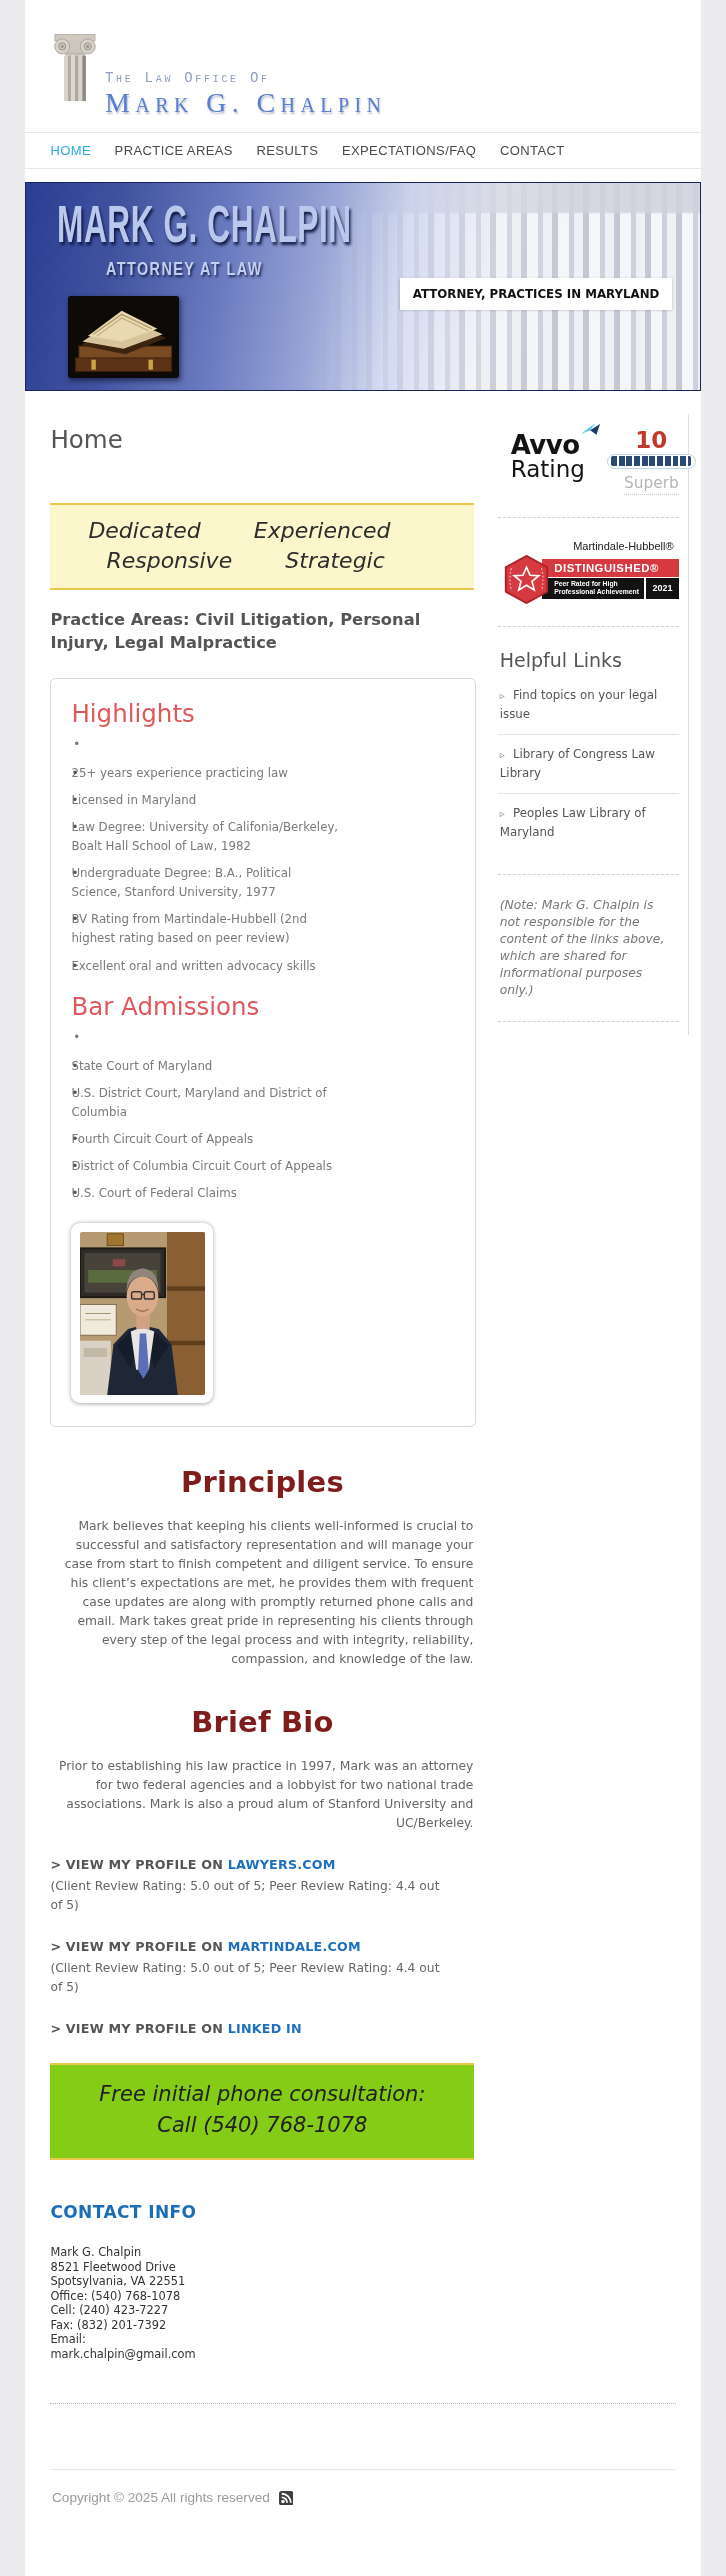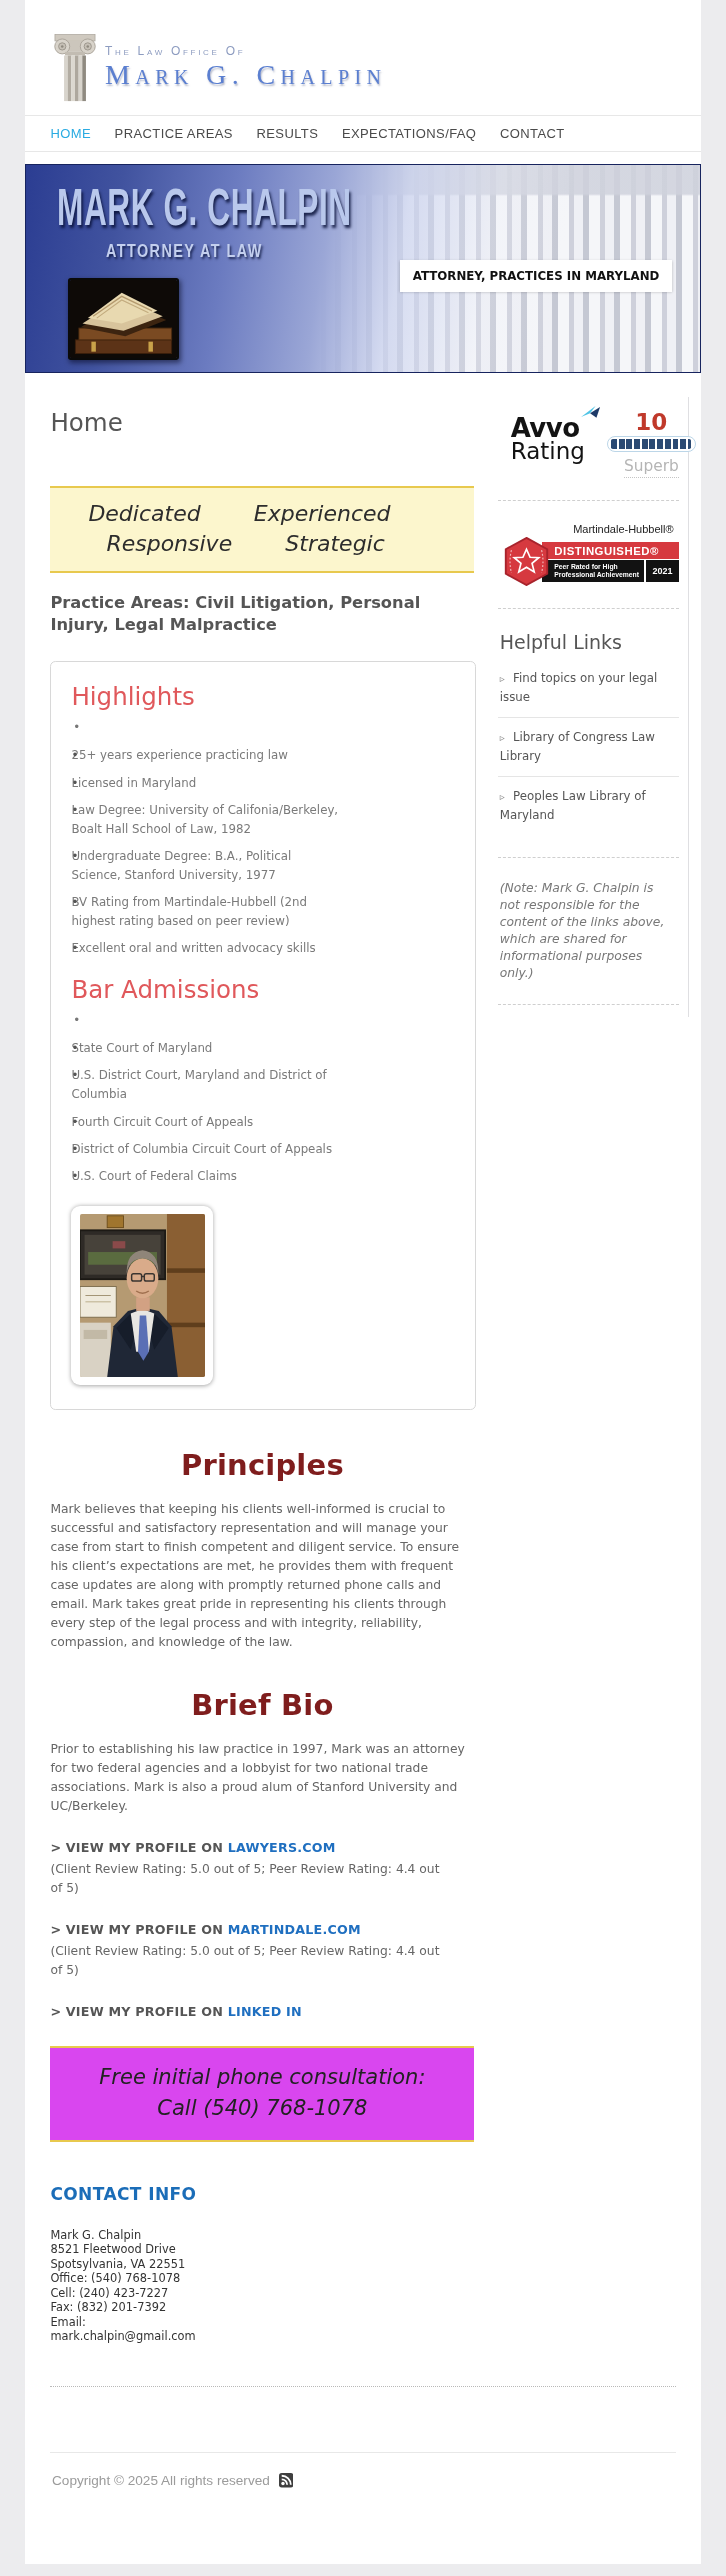--- a/index.html
+++ b/index.html
@@ -3,21 +3,21 @@
 <meta charset="utf-8">
 <style>
   * { margin:0; padding:0; box-sizing:border-box; }
   html,body { background:#ececee; font-family:"DejaVu Sans",sans-serif; }
   .page { width:676px; margin:0 auto; background:#ffffff; padding:0 0 76px 0; min-height:2561px; }
 
   
   .header { padding:20px 25.4px 12.7px 29px; display:flex; align-items:flex-start; }
   .logo-icon { width:42px; height:82px; margin-right:9px; flex:0 0 auto; }
   .logo-text { padding-top:23.6px; }
-  .logo-tagline { font-variant:small-caps; letter-spacing:2.7px; font-size:12px; color:#8d9cc0; font-family:Liberation Sans, sans-serif; }
+  .logo-tagline { font-variant:small-caps; letter-spacing:2.7px; font-size:14px; color:#8d9cc0; font-family:Liberation Mono, monospace;margin-top:26px; }
   .logo-name { font-variant:small-caps; letter-spacing:5.4px; font-size:28px; color:#5b7fd0; font-family:"Liberation Serif",serif; text-shadow:0.9px 1.8px 1.8px rgba(120,130,160,0.55); margin-top:1.8px; }
 
   
   .nav { border-top:0.9px solid #e7e7e7; border-bottom:0.9px solid #e7e7e7; padding:10px 25.4px; display:flex; gap:23.6px; }
   .nav a { text-decoration:none; font-family:"Liberation Sans",sans-serif; font-size:13px; letter-spacing:0.4px; color:#4a4a4a; }
   .nav a.active { color:#29abe2; }
 
   
   .banner { margin:12.7px 0 0 0; height:209px; position:relative; border:1.8px solid #17245e; background:#f2f3f6; overflow:hidden; }
   .banner .cols { position:absolute; inset:0; left:30%;
@@ -48,27 +48,27 @@
   .hl-box { margin-top:23.6px; border:0.9px solid #d8d8d8; border-radius:5.4px; padding:16.3px 20px 23.6px 20px; width:426px; }
   .hl-box h2.red { font-size:24.5px; font-weight:400; color:#e0585b; margin:3.6px 0 9px 0; }
   .lone-bullet { color:#777; font-size:11.8px; margin:5.4px 0 12.7px 1.8px; }
   .bl-item { position:relative; color:#7a7a7a; font-size:11.8px; line-height:19px; margin:0 0 8.2px 0; width:272px; }
   .bl-item::before { content:"•"; position:absolute; left:0; top:0; color:#555; }
 
   .photo-frame { margin-top:20px; width:142px; background:#fff; border-radius:9px; padding:8.2px; box-shadow:0 0.9px 4.5px rgba(0,0,0,0.35); }
   .photo-frame svg { display:block; border-radius:1.8px; }
 
   h1.section { font-size:29px; font-weight:bold; color:#7f1d1d; margin-top:38px; letter-spacing:0.2px;text-align:center; }
-  p.body { margin-top:18px; font-size:12.3px; line-height:19px; color:#666; width:423px; }
+  p.body { margin-top:18px; font-size:12.3px; line-height:19px; color:#666; width:423px;text-align:right; }
 
   .profile-line { margin-top:23.6px; font-size:12.7px; font-weight:bold; color:#555; letter-spacing:0.2px; }
   .profile-line a { color:#1f6fc0; text-decoration:none; font-weight:bold; }
   .profile-note { margin-top:5.4px; font-size:12.3px; line-height:19px; color:#666; width:400px; }
 
-  .consult-box { margin-top:27px; background:#d946ef; border-top:2.7px solid #e8c94e; border-bottom:2.7px solid #e8c94e; padding:14.5px 7.3px 16.3px 7.3px; font-style:italic; font-size:21px; color:#222; text-align:center; line-height:31px; }
+  .consult-box { margin-top:27px; background:#84cc16; border-top:2.7px solid #e8c94e; border-bottom:2.7px solid #e8c94e; padding:14.5px 7.3px 16.3px 7.3px; font-style:italic; font-size:21px; color:#222; text-align:center; line-height:31px; }
 
   h3.contact-title { margin-top:42px; font-size:17px; font-weight:bold; color:#1b6db8; letter-spacing:0.4px; }
   .address { margin-top:23.6px; font-size:11.4px; line-height:14.5px; color:#333; }
   .address div { margin-bottom:0; }
 
   
   .avvo { display:flex; padding-left:12.7px; margin-top:3.6px; }
   .avvo-brand { position:relative; padding-top:12.7px; }
   .avvo-brand .b1 { font-size:26px; font-weight:bold; color:#131313; line-height:23.6px; letter-spacing:-0.5px; }
   .avvo-brand .b2 { font-size:23px; font-weight:400; color:#131313; line-height:23.6px; }

